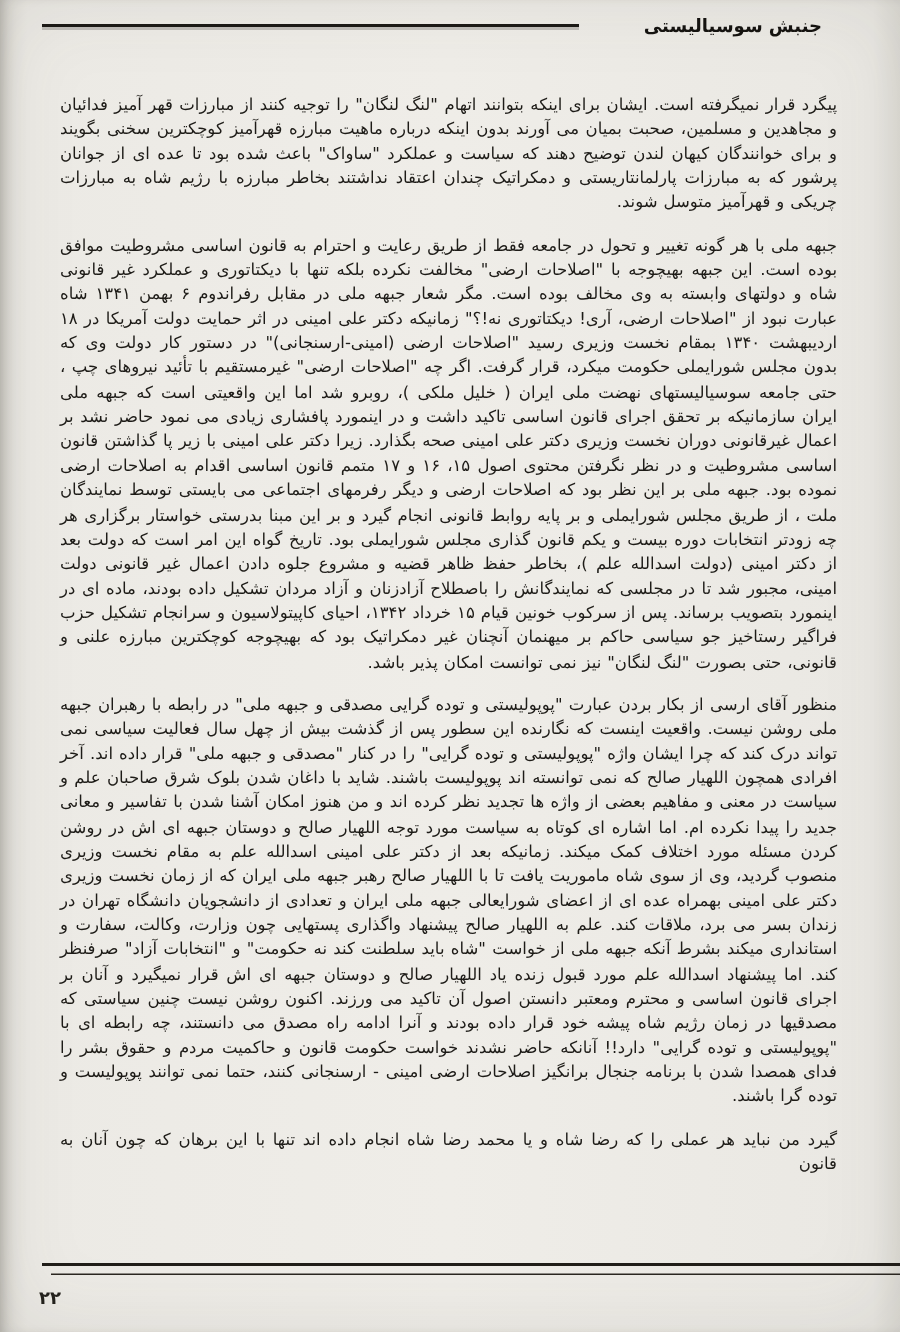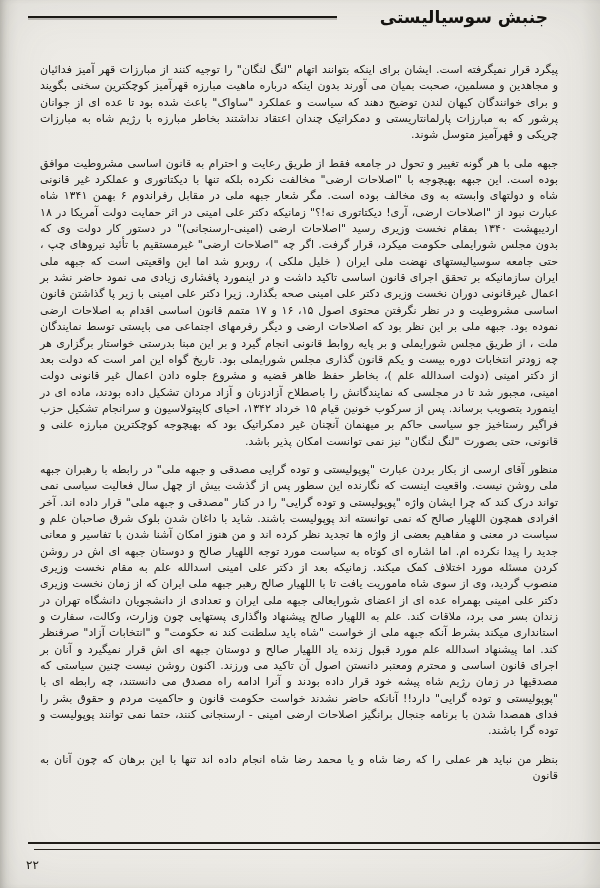--- a/index.html
+++ b/index.html
@@ -24,21 +24,21 @@
     position: absolute;
     top: 4px;
     right: 28px;
     left: 28px;
     height: 26px;
     display: flex;
     flex-direction: row; 
     align-items: center;
   }
   .page-header .title {
-    font-size: 17px;
+    font-size: 12px;
     font-weight: bold;
     color: #151310;
     letter-spacing: 0px;
     white-space: nowrap;
     margin-right: 24px;
     transform: scaleY(1.02);
     margin-left: 33px;
   }
   .page-header .rule {
     flex: 1 1 auto;
@@ -80,39 +80,39 @@
     right: 0;
     top: 849px;
     height: 0;
     border-top: 1.5px solid #2a2620;
   }
   .page-number {
     position: absolute;
     left: 26px;
     top: 858px;
     font-size: 12px;
-    font-weight: normal;
+    font-weight: bold;
     color: #23211c;
   }
 </style>
 </head>
 <body>
 
 <div class="page">
 
   <div class="page-header">
     <span class="title">جنبش سوسیالیستی</span>
     <div class="rule"></div>
   </div>
 
   <div class="body-text">
     <p>پیگرد قرار نمیگرفته است. ایشان برای اینکه بتوانند اتهام "لنگ لنگان" را توجیه کنند از مبارزات قهر آمیز فدائیان و مجاهدین و مسلمین، صحبت بمیان می آورند بدون اینکه درباره ماهیت مبارزه قهرآمیز کوچکترین سخنی بگویند و برای خوانندگان کیهان لندن توضیح دهند که سیاست و عملکرد "ساواک" باعث شده بود تا عده ای از جوانان پرشور که به مبارزات پارلمانتاریستی و دمکراتیک چندان اعتقاد نداشتند بخاطر مبارزه با رژیم شاه به مبارزات چریکی و قهرآمیز متوسل شوند.</p>
     <p>جبهه ملی با هر گونه تغییر و تحول در جامعه فقط از طریق رعایت و احترام به قانون اساسی مشروطیت موافق بوده است. این جبهه بهیچوجه با "اصلاحات ارضی" مخالفت نکرده بلکه تنها با دیکتاتوری و عملکرد غیر قانونی شاه و دولتهای وابسته به وی مخالف بوده است. مگر شعار جبهه ملی در مقابل رفراندوم ۶ بهمن ۱۳۴۱ شاه عبارت نبود از "اصلاحات ارضی، آری! دیکتاتوری نه!؟" زمانیکه دکتر علی امینی در اثر حمایت دولت آمریکا در ۱۸ اردیبهشت ۱۳۴۰ بمقام نخست وزیری رسید "اصلاحات ارضی (امینی‌-ارسنجانی)" در دستور کار دولت وی که بدون مجلس شورایملی حکومت میکرد، قرار گرفت. اگر چه "اصلاحات ارضی" غیرمستقیم با تأئید نیروهای چپ ، حتی جامعه سوسیالیستهای نهضت ملی ایران ( خلیل ملکی )، روبرو شد اما این واقعیتی است که جبهه ملی ایران سازمانیکه بر تحقق اجرای قانون اساسی تاکید داشت و در اینمورد پافشاری زیادی می نمود حاضر نشد بر اعمال غیرقانونی دوران نخست وزیری دکتر علی امینی صحه بگذارد. زیرا دکتر علی امینی با زیر پا گذاشتن قانون اساسی مشروطیت و در نظر نگرفتن محتوی اصول ۱۵، ۱۶ و ۱۷ متمم قانون اساسی اقدام به اصلاحات ارضی نموده بود. جبهه ملی بر این نظر بود که اصلاحات ارضی و دیگر رفرمهای اجتماعی می بایستی توسط نمایندگان ملت ، از طریق مجلس شورایملی و بر پایه روابط قانونی انجام گیرد و بر این مبنا بدرستی خواستار برگزاری هر چه زودتر انتخابات دوره بیست و یکم قانون گذاری مجلس شورایملی بود. تاریخ گواه این امر است که دولت بعد از دکتر امینی (دولت اسدالله علم )، بخاطر حفظ ظاهر قضیه و مشروع جلوه دادن اعمال غیر قانونی دولت امینی، مجبور شد تا در مجلسی که نمایندگانش را باصطلاح آزادزنان و آزاد مردان تشکیل داده بودند، ماده ای در اینمورد بتصویب برساند. پس از سرکوب خونین قیام ۱۵ خرداد ۱۳۴۲، احیای کاپیتولاسیون و سرانجام تشکیل حزب فراگیر رستاخیز جو سیاسی حاکم بر میهنمان آنچنان غیر دمکراتیک بود که بهیچوجه کوچکترین مبارزه علنی و قانونی، حتی بصورت "لنگ لنگان" نیز نمی توانست امکان پذیر باشد.</p>
     <p>منظور آقای ارسی از بکار بردن عبارت "پوپولیستی و توده گرایی مصدقی و جبهه ملی" در رابطه با رهبران جبهه ملی روشن نیست. واقعیت اینست که نگارنده این سطور پس از گذشت بیش از چهل سال فعالیت سیاسی نمی تواند درک کند که چرا ایشان واژه "پوپولیستی و توده گرایی" را در کنار "مصدقی و جبهه ملی" قرار داده اند. آخر افرادی همچون اللهیار صالح که نمی توانسته اند پوپولیست باشند. شاید با داغان شدن بلوک شرق صاحبان علم و سیاست در معنی و مفاهیم بعضی از واژه ها تجدید نظر کرده اند و من هنوز امکان آشنا شدن با تفاسیر و معانی جدید را پیدا نکرده ام. اما اشاره ای کوتاه به سیاست مورد توجه اللهیار صالح و دوستان جبهه ای اش در روشن کردن مسئله مورد اختلاف کمک میکند. زمانیکه بعد از دکتر علی امینی اسدالله علم به مقام نخست وزیری منصوب گردید، وی از سوی شاه ماموریت یافت تا با اللهیار صالح رهبر جبهه ملی ایران که از زمان نخست وزیری دکتر علی امینی بهمراه عده ای از اعضای شورایعالی جبهه ملی ایران و تعدادی از دانشجویان دانشگاه تهران در زندان بسر می برد، ملاقات کند. علم به اللهیار صالح پیشنهاد واگذاری پستهایی چون وزارت، وکالت، سفارت و استانداری میکند بشرط آنکه جبهه ملی از خواست "شاه باید سلطنت کند نه حکومت" و "انتخابات آزاد" صرفنظر کند. اما پیشنهاد اسدالله علم مورد قبول زنده یاد اللهیار صالح و دوستان جبهه ای اش قرار نمیگیرد و آنان بر اجرای قانون اساسی و محترم ومعتبر دانستن اصول آن تاکید می ورزند. اکنون روشن نیست چنین سیاستی که مصدقیها در زمان رژیم شاه پیشه خود قرار داده بودند و آنرا ادامه راه مصدق می دانستند، چه رابطه ای با "پوپولیستی و توده گرایی" دارد!! آنانکه حاضر نشدند خواست حکومت قانون و حاکمیت مردم و حقوق بشر را فدای همصدا شدن با برنامه جنجال برانگیز اصلاحات ارضی امینی - ارسنجانی کنند، حتما نمی توانند پوپولیست و توده گرا باشند.</p>
-    <p>بنظر من نباید هر عملی را که رضا شاه و یا محمد رضا شاه انجام داده اند تنها با این برهان که چون آنان به قانون</p>
+    <p>گیرد من نباید هر عملی را که رضا شاه و یا محمد رضا شاه انجام داده اند تنها با این برهان که چون آنان به قانون</p>
   </div>
 
   <div class="footer-rule"></div>
   <div class="footer-rule-2"></div>
 
   <div class="page-number">۲۲</div>
 
 </div>
 
 </body></html>

